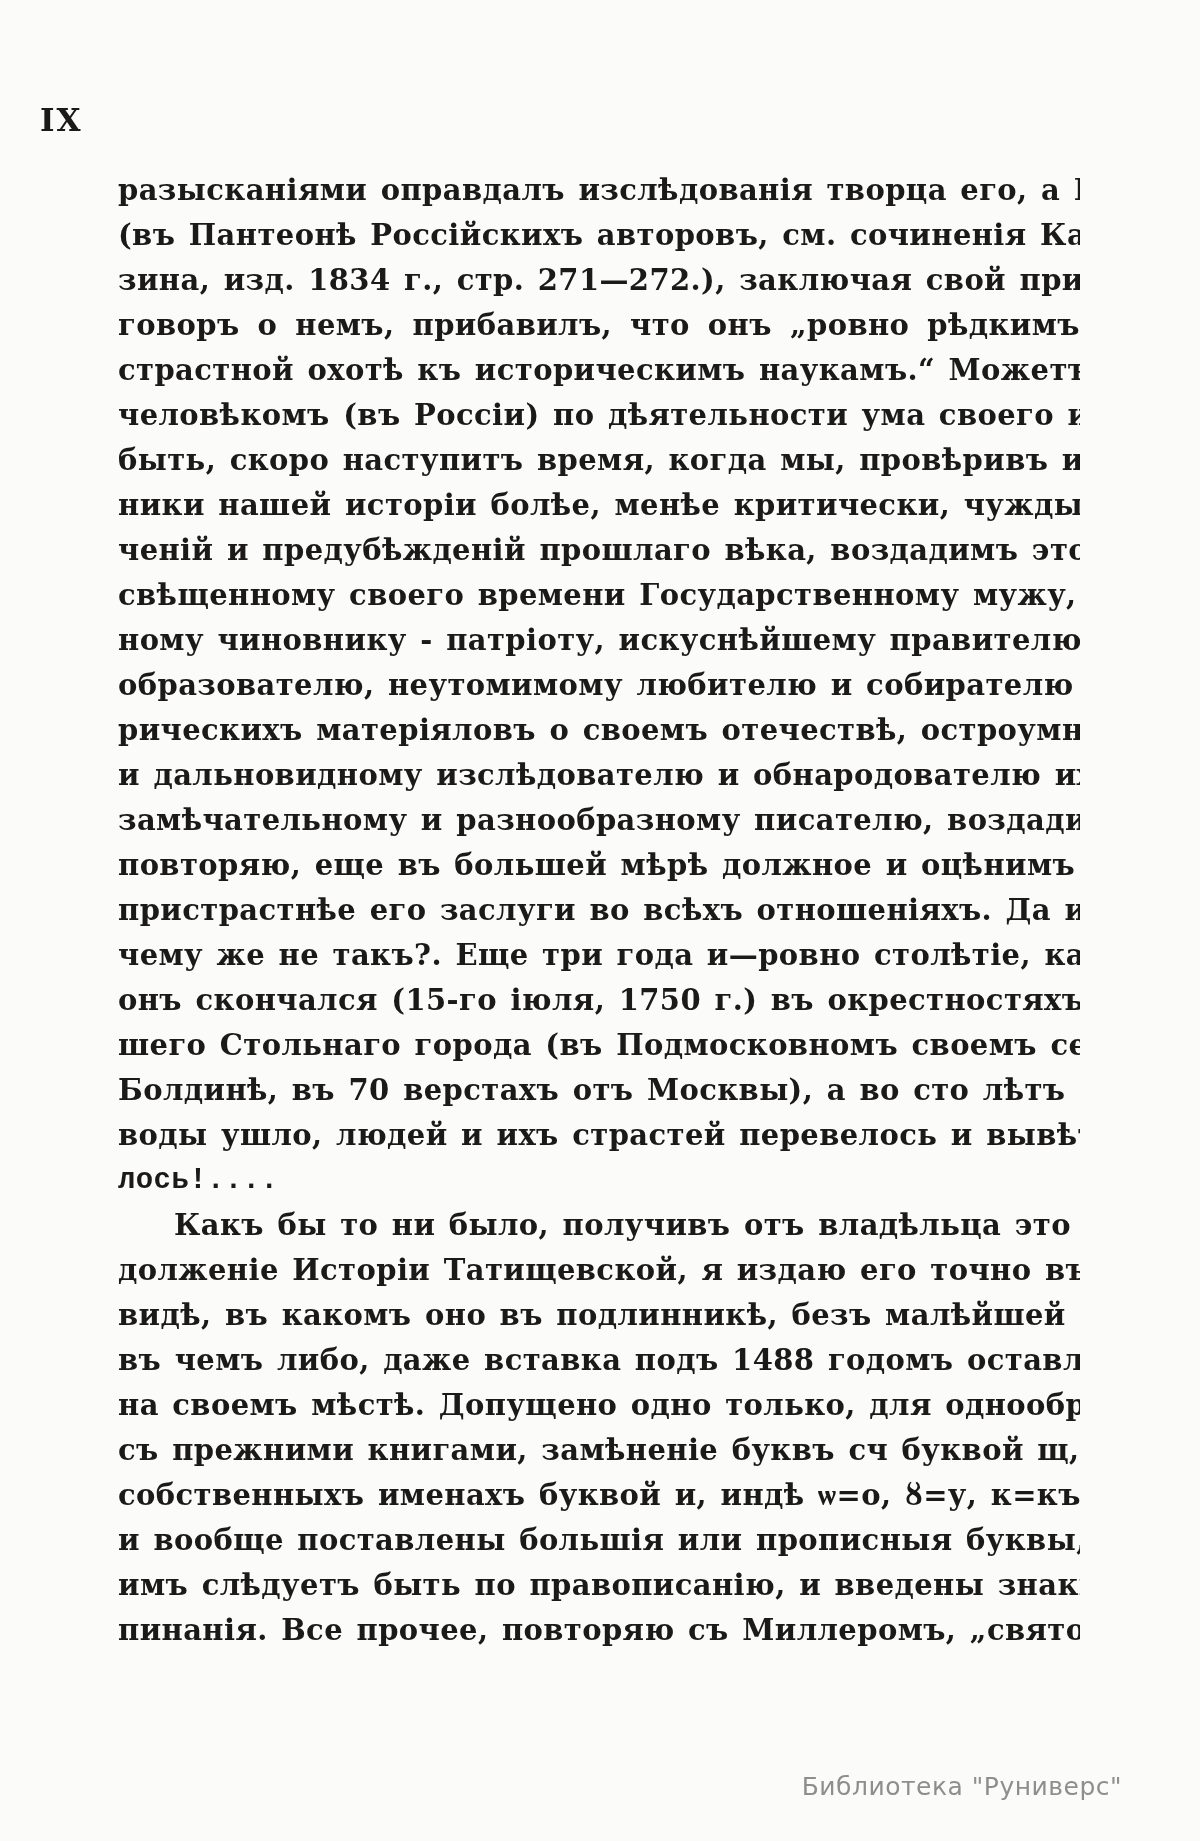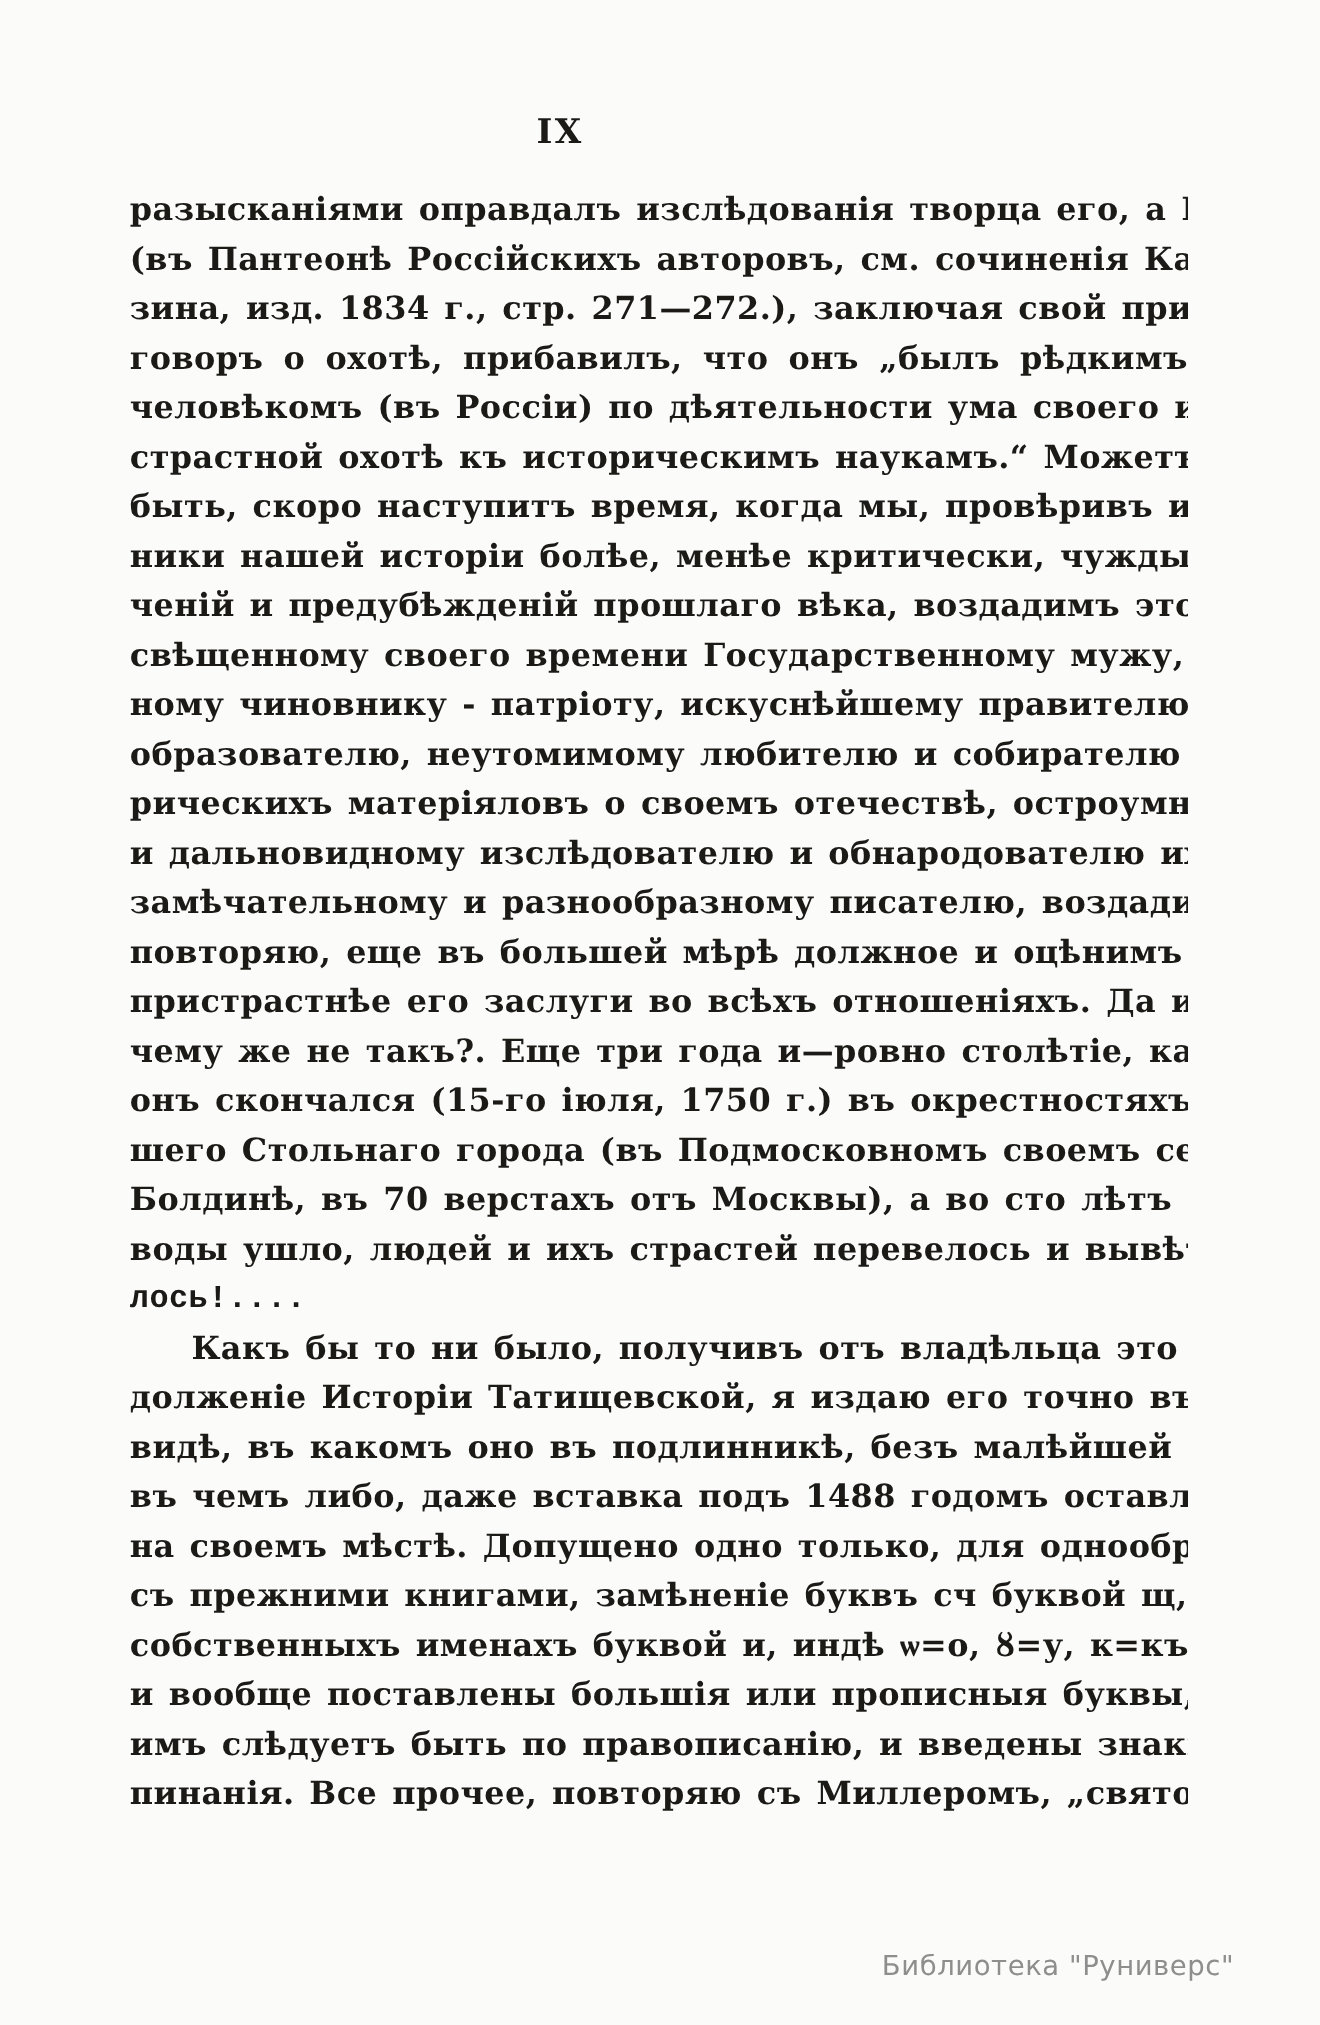--- a/index.html
+++ b/index.html
@@ -12,23 +12,22 @@
     width: 1200px;
     height: 1841px;
     background: #fbfcf9;
     overflow: hidden;
     font-family: "DejaVu Serif", serif;
     color: #1b1a17;
   }
   .page-number {
     position: absolute;
     top: 102px;
-    left: 106px;
+    left: 118px;
     width: 962px;
-    text-align: center;
     transform: translateX(-78px);
     font-size: 31px;
     font-weight: bold;
     letter-spacing: 2px;
   }
   .text-block {
     position: absolute;
     left: 118px;
     top: 168px;
     width: 962px;
@@ -72,23 +71,23 @@
 <div class="page">
 
   <div class="page-number">IX</div>
 
   <div class="text-block">
 
     <div class="paragraph">
       <div class="line">разысканіями оправдалъ изслѣдованія творца его, а Карамзинъ</div>
       <div class="line">(въ Пантеонѣ Россійскихъ авторовъ, см. сочиненія Карам-</div>
       <div class="line">зина, изд. 1834 г., стр. 271—272.), заключая свой при-</div>
-      <div class="line">говоръ о охотѣ, прибавилъ, что онъ „былъ рѣдкимъ</div>
+      <div class="line">говоръ о немъ, прибавилъ, что онъ „ровно рѣдкимъ</div>
+      <div class="line">страстной охотѣ къ историческимъ наукамъ.“ Можетъ</div>
       <div class="line">человѣкомъ (въ Россіи) по дѣятельности ума своего и</div>
-      <div class="line">страстной охотѣ къ историческимъ наукамъ.“ Можетъ</div>
       <div class="line">быть, скоро наступитъ время, когда мы, провѣривъ источ-</div>
       <div class="line">ники нашей исторіи болѣе, менѣе критически, чуждые увле-</div>
       <div class="line">ченій и предубѣжденій прошлаго вѣка, воздадимъ этому про-</div>
       <div class="line">свѣщенному своего времени Государственному мужу, отлич-</div>
       <div class="line">ному чиновнику - патріоту, искуснѣйшему правителю и</div>
       <div class="line">образователю, неутомимому любителю и собирателю исто-</div>
       <div class="line">рическихъ матеріяловъ о своемъ отечествѣ, остроумному</div>
       <div class="line">и дальновидному изслѣдователю и обнародователю ихъ,</div>
       <div class="line">замѣчательному и разнообразному писателю, воздадимъ,</div>
       <div class="line">повторяю, еще въ большей мѣрѣ должное и оцѣнимъ без-</div>

